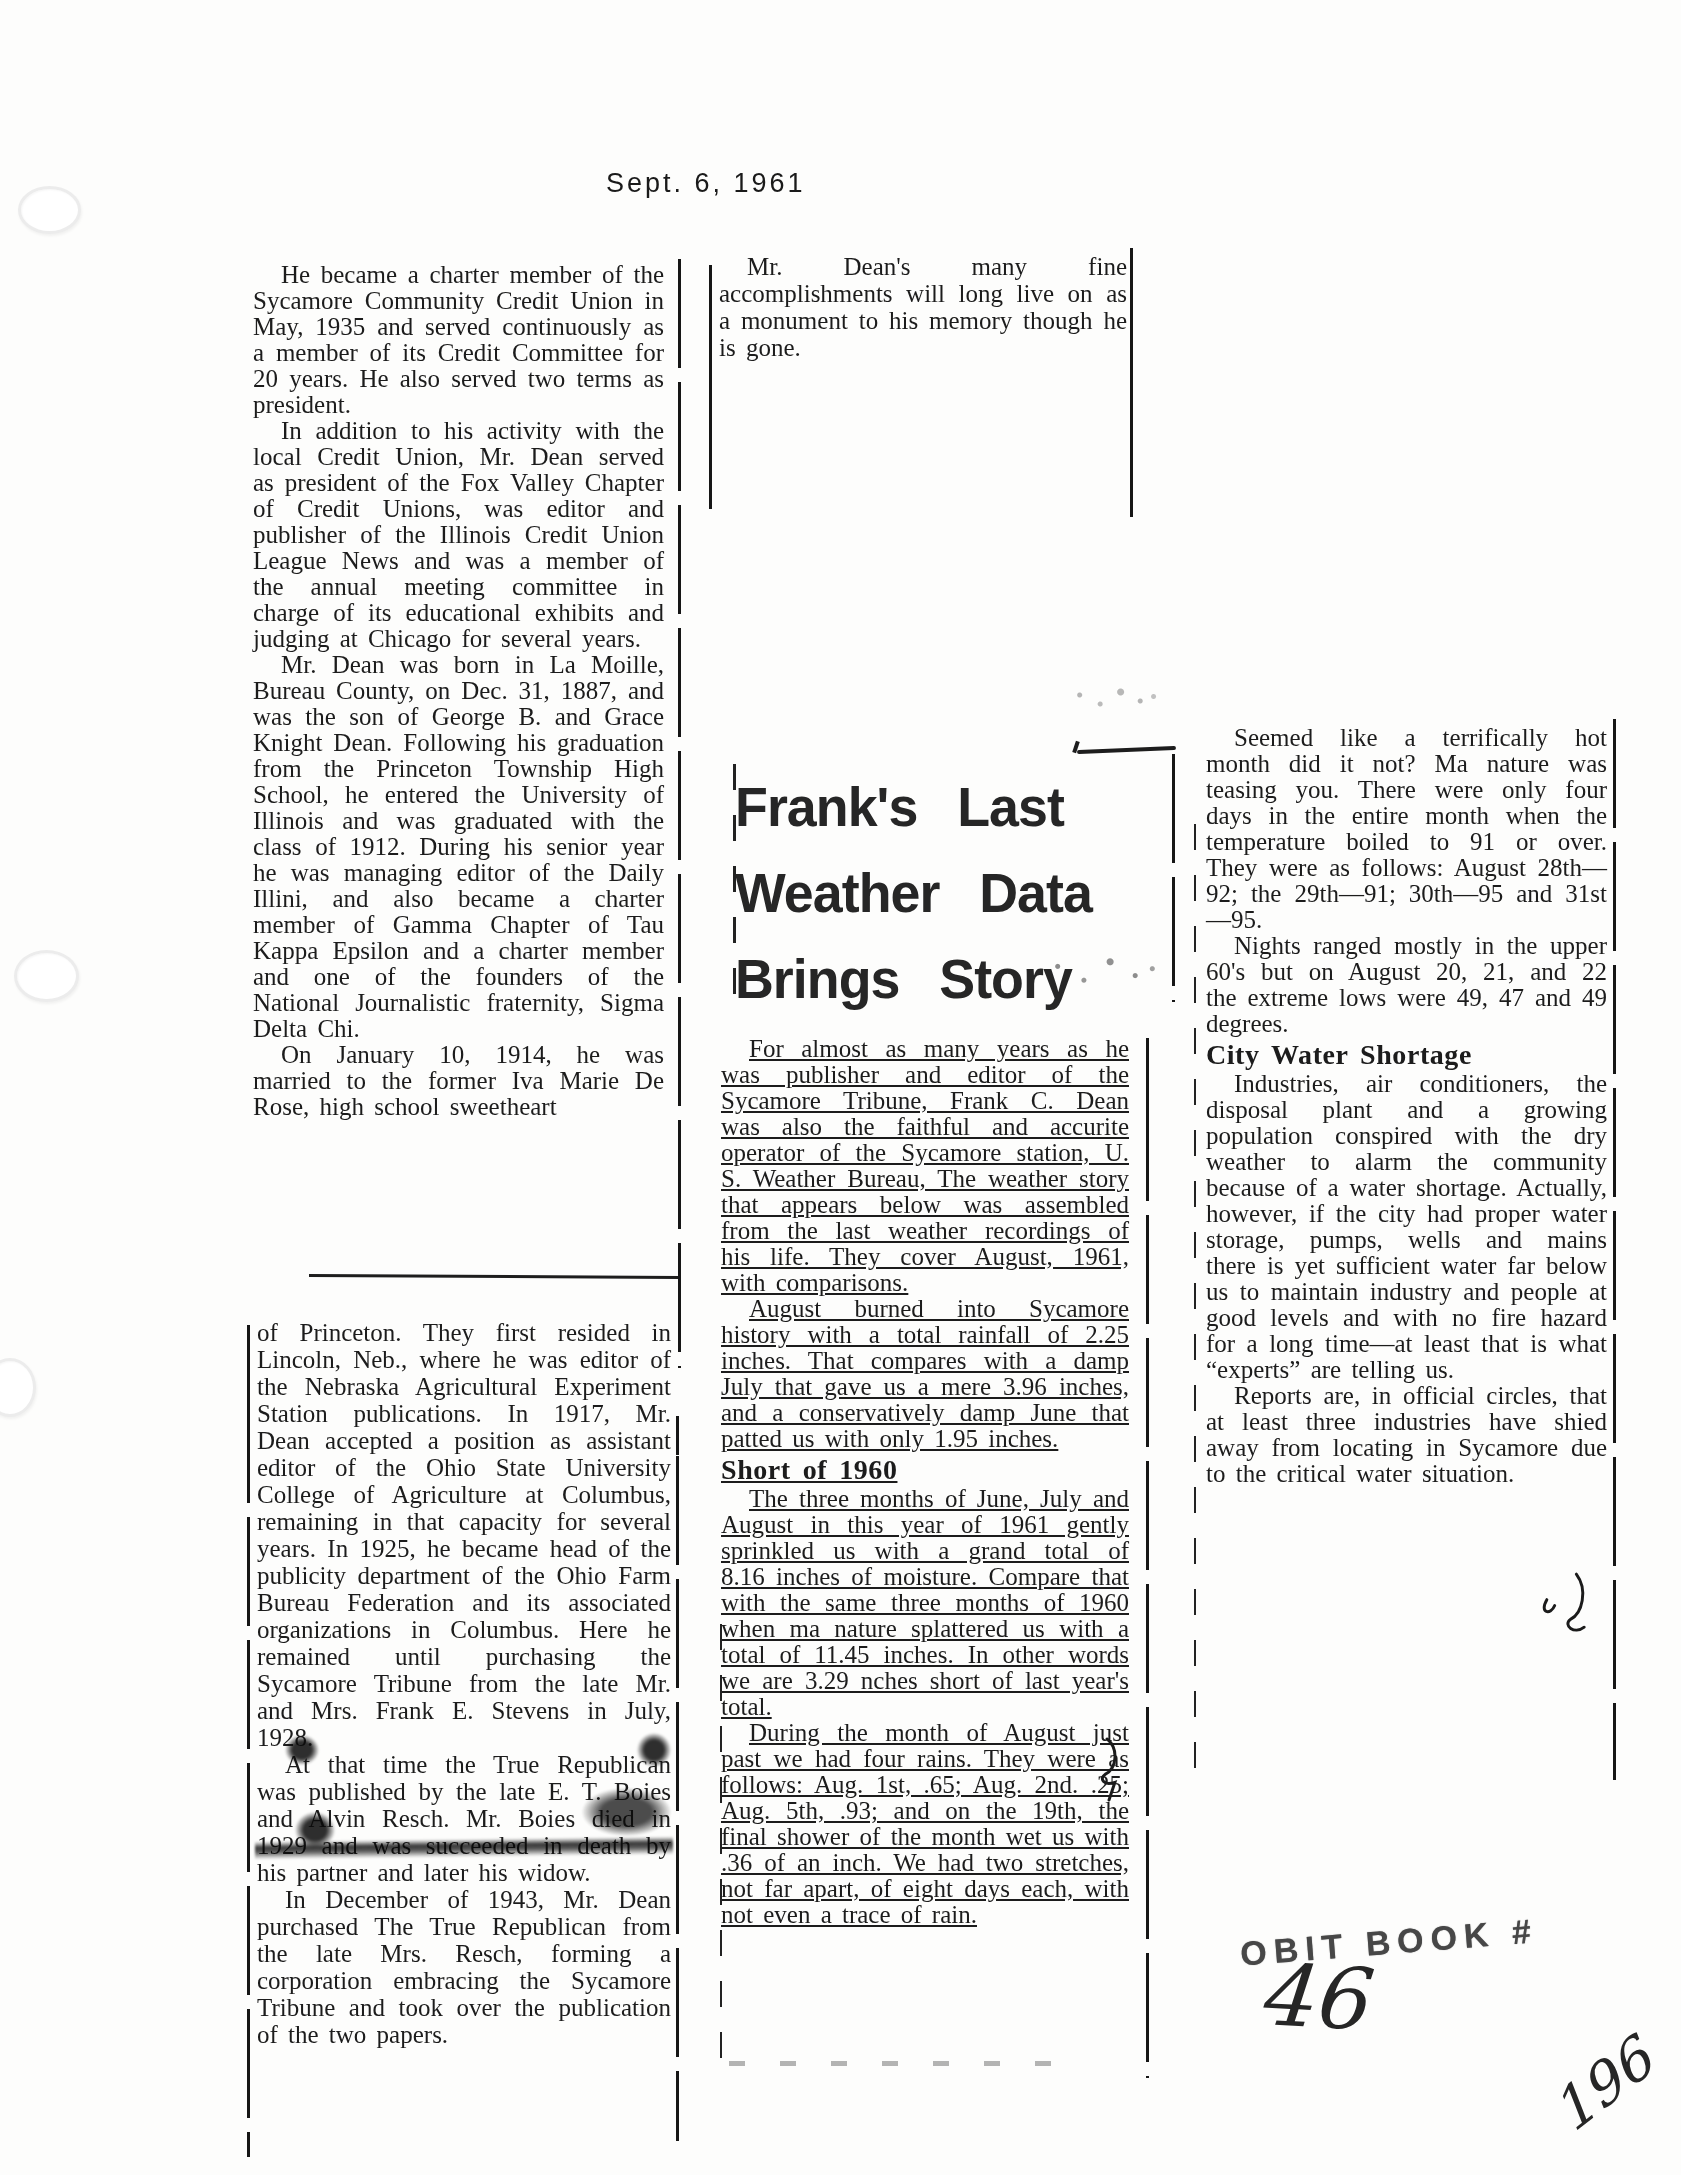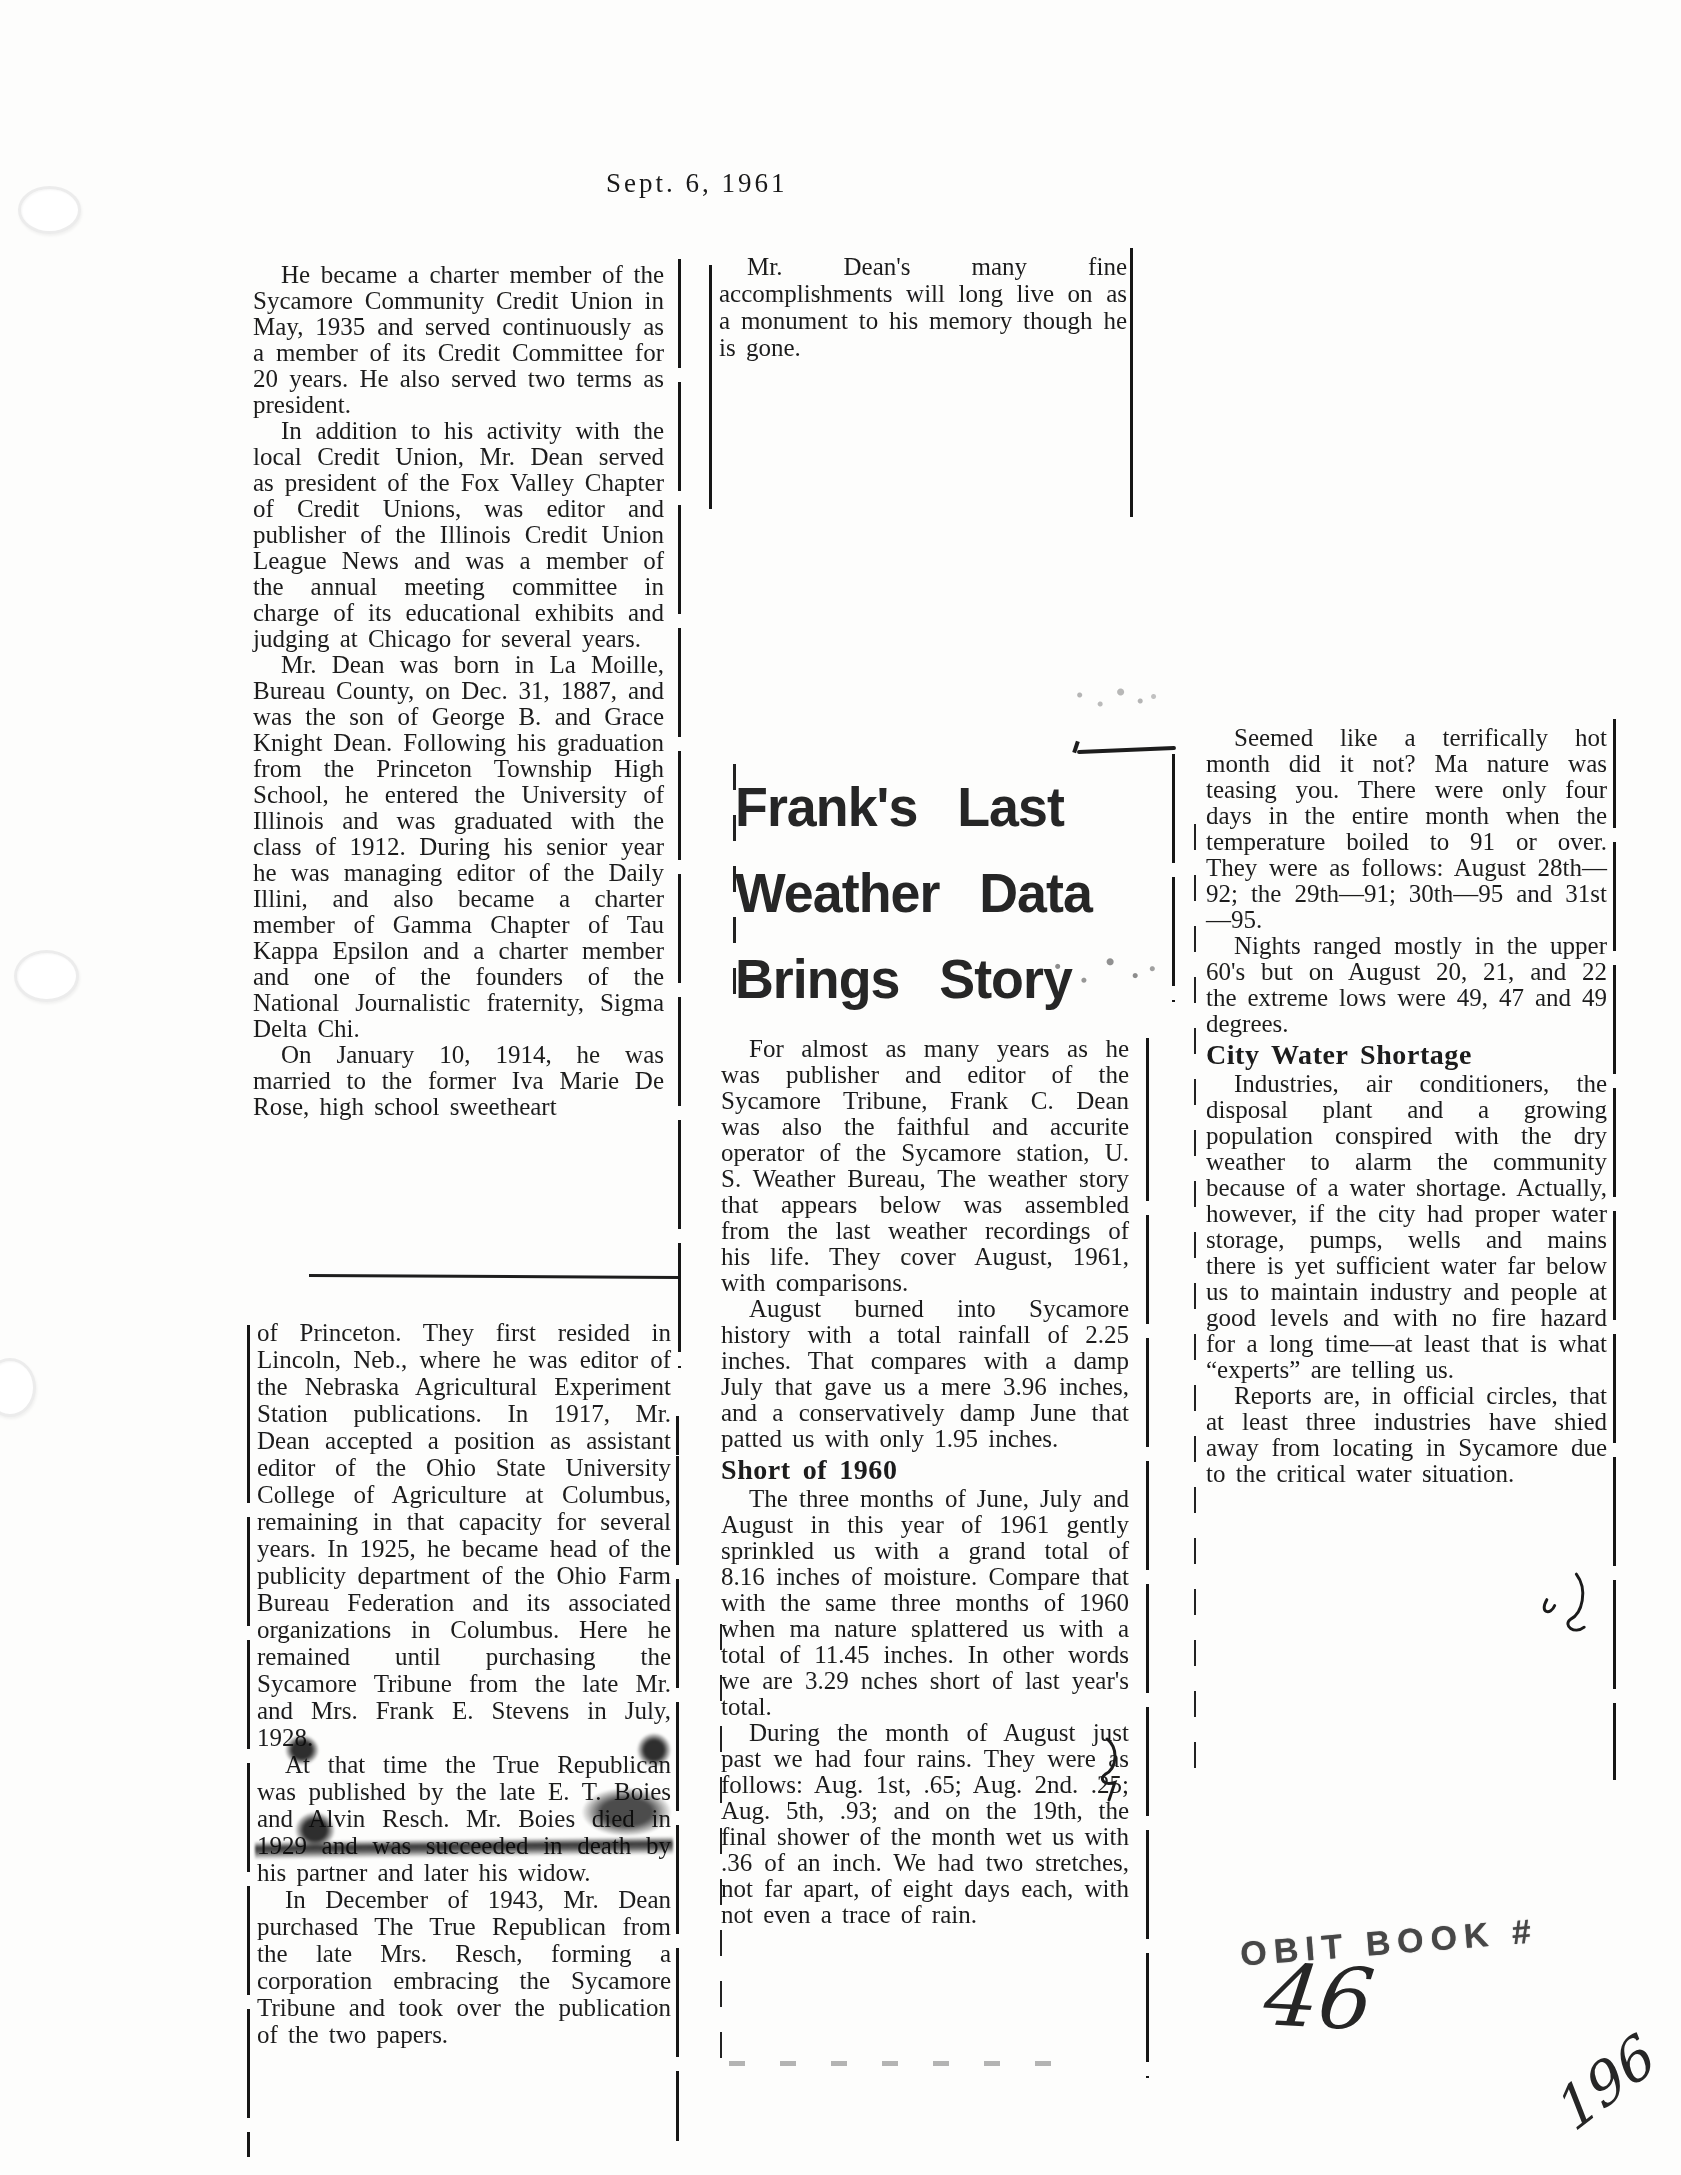--- a/index.html
+++ b/index.html
@@ -8,21 +8,21 @@
     width:1681px;height:2175px;
     margin:0 auto;
     background:#fdfdfc;
     overflow:hidden;
     font-family:"Liberation Serif", serif;
     color:#1c1c1c;
   }
   
   .typed-date{
     position:absolute;left:606px;top:168px;
-    font-family:Liberation Serif, serif;
+    font-family:Liberation Sans, sans-serif;
     font-size:27px;letter-spacing:3px;color:#1a1a1a;
     white-space:nowrap;
   }
   
   .col{position:absolute;text-align:justify;}
   .col p{margin:0;padding:0;text-indent:28px;text-align:justify;
     word-spacing:0.16em;}
   .col p.np{text-indent:0;}
   .body-text{font-size:25px;line-height:26px;}
   .subhead{
@@ -108,21 +108,21 @@
   <div class="col body-text" style="left:719px;top:253px;width:408px;line-height:27px;">
     <p>Mr. Dean's many fine accomplishments will long live on as a monument to his memory though he is gone.</p>
   </div>
 
   <div class="headline">
     <div>Frank's Last</div>
     <div>Weather Data</div>
     <div>Brings Story</div>
   </div>
 
-  <div class="col body-text" style="left:721px;top:1036px;width:408px;">
+  <div class="col body-text" style="left:721px;top:1036px;width:408px;text-decoration:underline;">
     <p>For almost as many years as he was publisher and editor of the Sycamore Tribune, Frank C. Dean was also the faithful and accurite operator of the Sycamore station, U. S. Weather Bureau, The weather story that appears below was assembled from the last weather recordings of his life. They cover August, 1961, with comparisons.</p>
     <p>August burned into Sycamore history with a total rainfall of 2.25 inches. That compares with a damp July that gave us a mere 3.96 inches, and a conservatively damp June that patted us with only 1.95 inches.</p>
     <p class="subhead">Short of 1960</p>
     <p>The three months of June, July and August in this year of 1961 gently sprinkled us with a grand total of 8.16 inches of moisture. Compare that with the same three months of 1960 when ma nature splattered us with a total of 11.45 inches. In other words we are 3.29 nches short of last year's total.</p>
     <p>During the month of August just past we had four rains. They were as follows: Aug. 1st, .65; Aug. 2nd. .25; Aug. 5th, .93; and on the 19th, the final shower of the month wet us with .36 of an inch. We had two stretches, not far apart, of eight days each, with not even a trace of rain.</p>
   </div>
 
   <div class="cutoff" style="left:729px;top:2061px;width:327px;"></div>
 
   <div class="col body-text" style="left:1206px;top:725px;width:401px;line-height:26px;">

